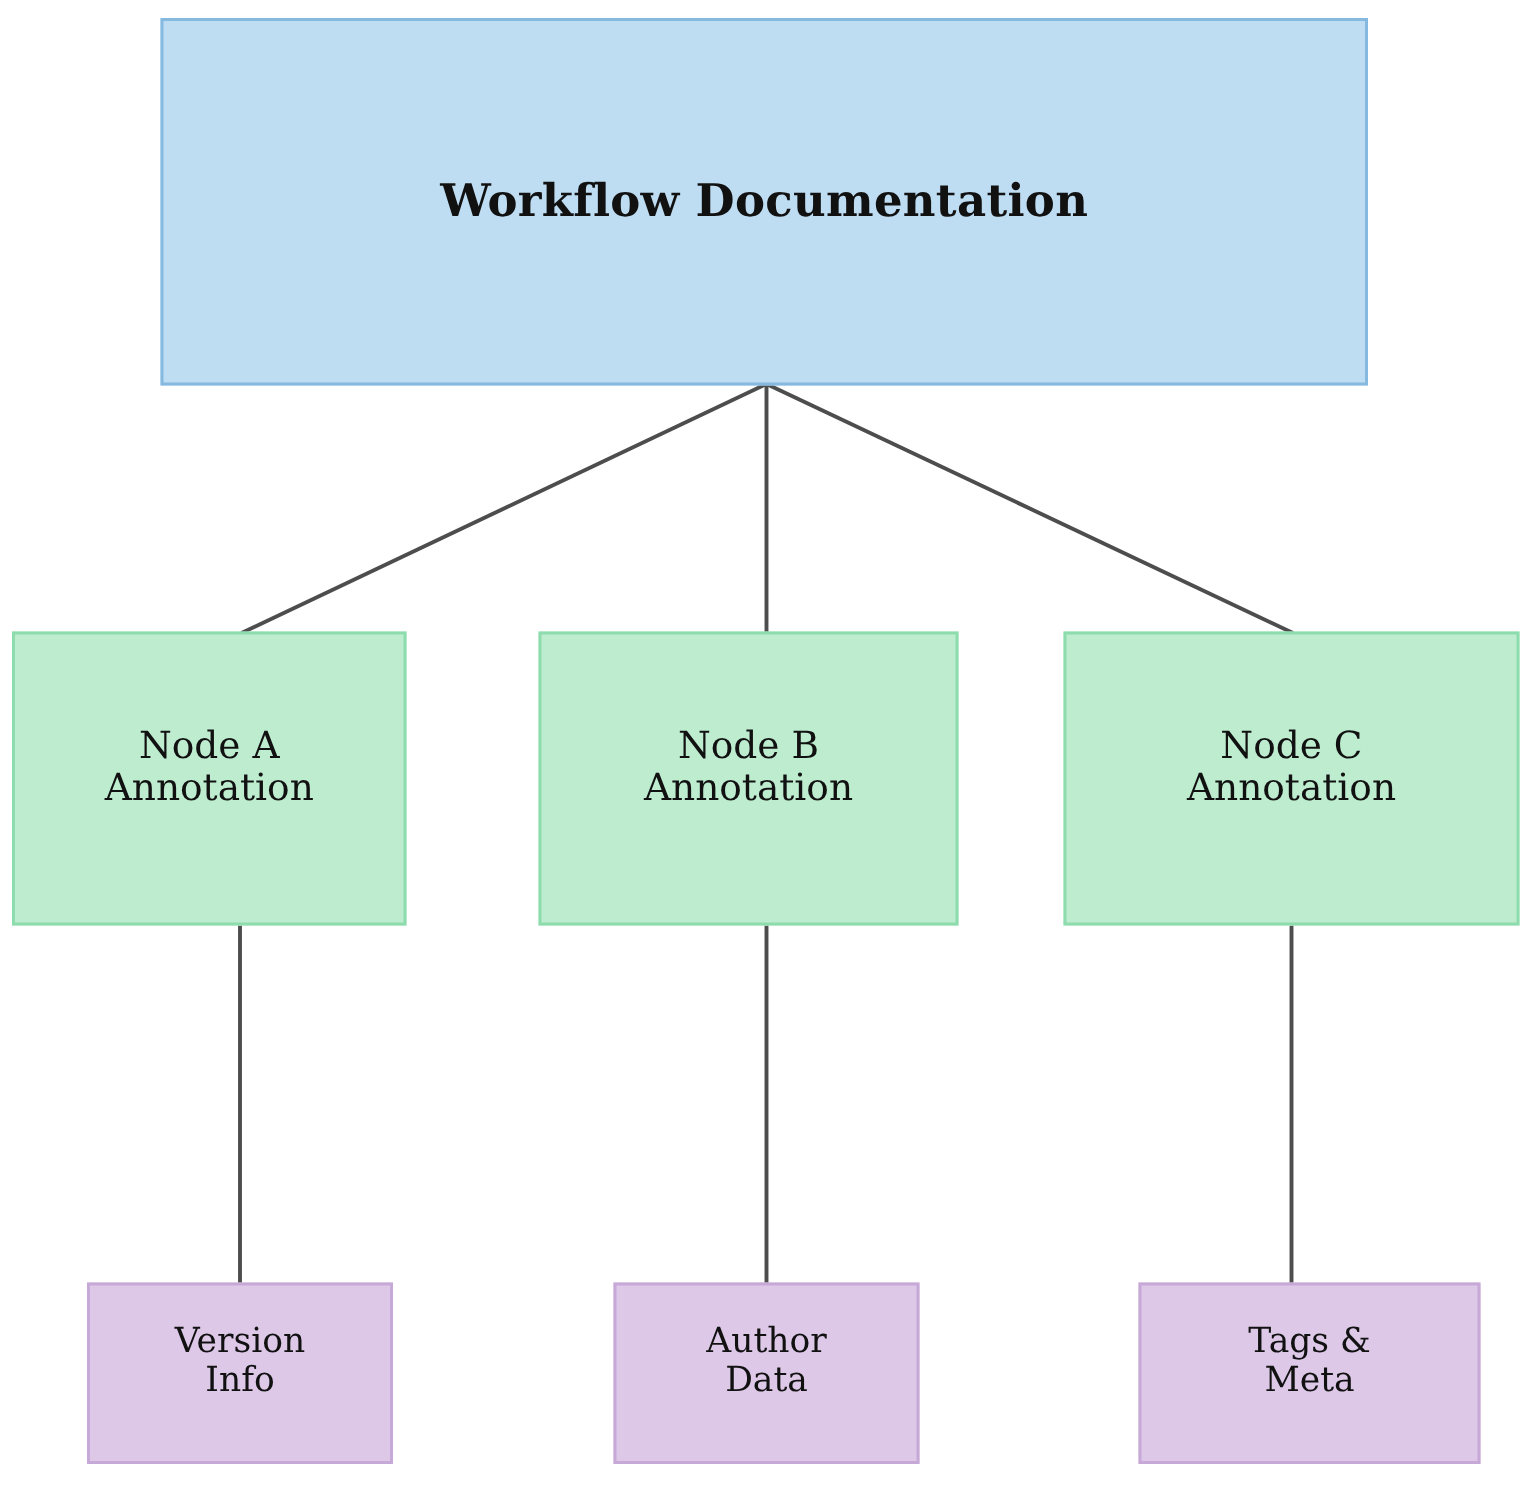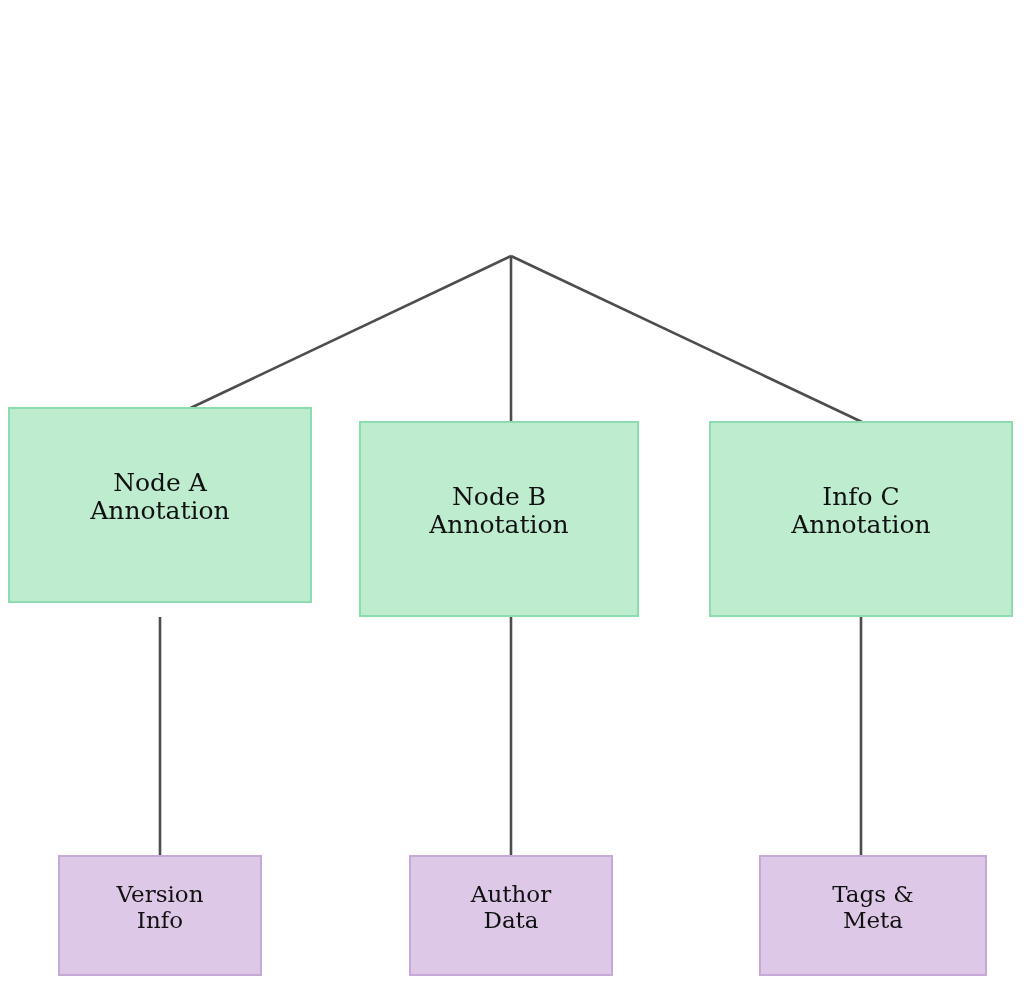--- a/index.html
+++ b/index.html
@@ -74,33 +74,36 @@
     <g stroke="#4d4d4d" stroke-width="2.6" stroke-linecap="butt">
       <line x1="511" y1="256" x2="161" y2="422" stroke="#4d4d4d"></line>
       <line x1="511" y1="256" x2="511" y2="422" stroke="#4d4d4d"></line>
       <line x1="511" y1="256" x2="862" y2="422" stroke="#4d4d4d"></line>
       <line x1="160" y1="617" x2="160" y2="856" stroke="#4d4d4d"></line>
       <line x1="511" y1="617" x2="511" y2="856" stroke="#4d4d4d"></line>
       <line x1="861" y1="617" x2="861" y2="856" stroke="#4d4d4d"></line>
     </g>
   </svg>
 
+  <div class="node node-root" id="node-root" style="left: 107px; top: 12px; width: 805px; height: 245px; background: rgb(190, 220, 242); border-color: rgb(134, 185, 224); color: rgb(17, 17, 17);">
+    <span class="node-label">Workflow Documentation</span>
+  </div>
 
-  <div class="node node-mid" id="node-mid-0" style="left: 8px; top: 407px; width: 304px; height: 196px; background: rgb(189, 236, 207); border-color: rgb(141, 220, 174); color: rgb(17, 17, 17);">
+  <div class="node node-mid" id="node-mid-0" style="left: 8px; top: 421px; width: 263px; height: 196px; background: rgb(189, 236, 207); border-color: rgb(141, 220, 174); color: rgb(17, 17, 17);">
     <span class="node-label shift-up">Node A
 Annotation</span>
   </div>
 
   <div class="node node-mid" id="node-mid-1" style="left: 359px; top: 421px; width: 280px; height: 196px; background: rgb(189, 236, 207); border-color: rgb(141, 220, 174); color: rgb(17, 17, 17);">
     <span class="node-label shift-up">Node B
 Annotation</span>
   </div>
 
   <div class="node node-mid" id="node-mid-2" style="left: 709px; top: 421px; width: 304px; height: 196px; background: rgb(189, 236, 207); border-color: rgb(141, 220, 174); color: rgb(17, 17, 17);">
-    <span class="node-label shift-up">Info C
+    <span class="node-label shift-up">Node C
 Annotation</span>
   </div>
 
   <div class="node node-leaf" id="node-leaf-0" style="left: 58px; top: 855px; width: 204px; height: 121px; background: rgb(221, 200, 232); border-color: rgb(199, 169, 216); color: rgb(17, 17, 17);">
     <span class="node-label shift-up">Version
 Info</span>
   </div>
 
   <div class="node node-leaf" id="node-leaf-1" style="left: 409px; top: 855px; width: 204px; height: 121px; background: rgb(221, 200, 232); border-color: rgb(199, 169, 216); color: rgb(17, 17, 17);">
     <span class="node-label shift-up">Author

